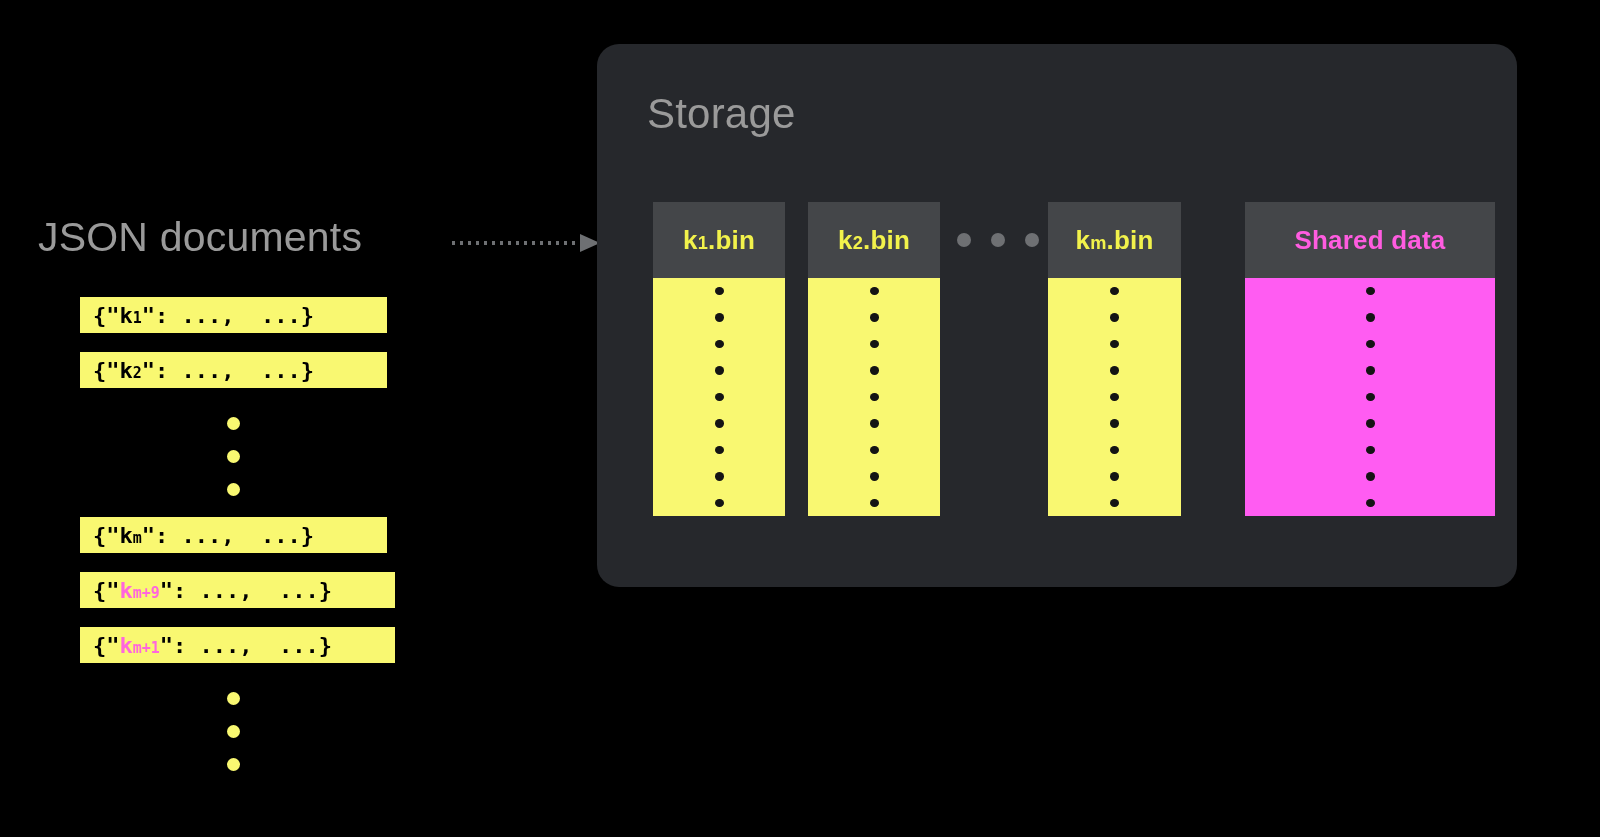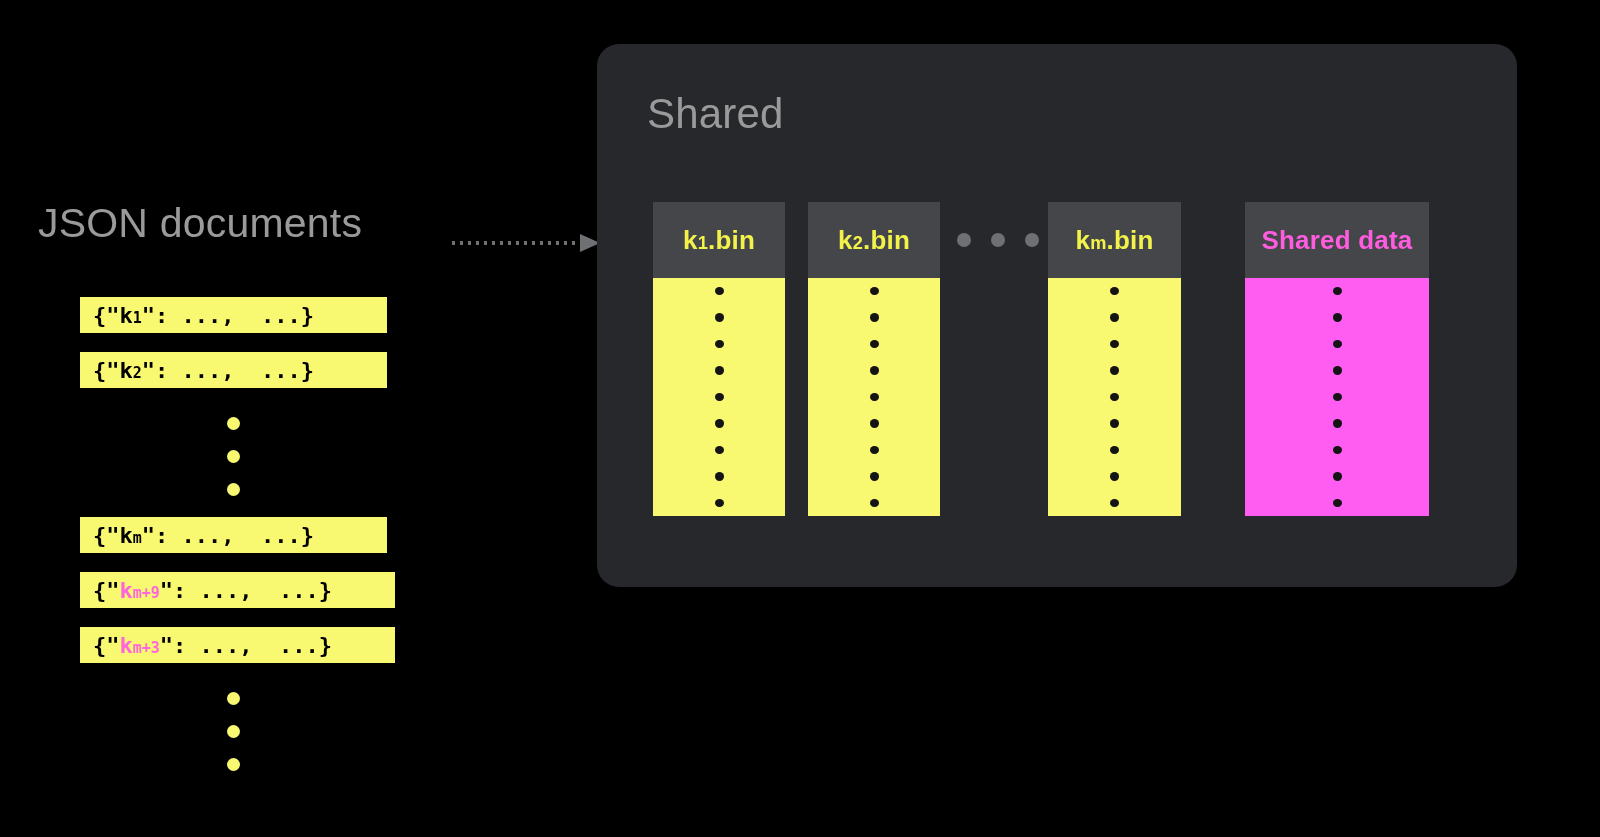--- a/index.html
+++ b/index.html
@@ -17,21 +17,21 @@
     height: 837px;
     background: #000000;
     font-family: "Liberation Sans", sans-serif;
   }
 
   
 
   #docs-title {
     position: absolute;
     left: 38px;
-    top: 200px;
+    top: 214px;
     font-size: 41px;
     font-weight: 400;
     color: #9a9a9a;
     letter-spacing: 0.2px;
     white-space: nowrap;
   }
 
   #doc-list {
     position: absolute;
     left: 80px;
@@ -162,21 +162,21 @@
     width: 9px;
     height: 9px;
     border-radius: 50%;
     background: #141414;
     margin: 9px 0;
   }
 
   #bin-1 { left: 653px; width: 132px; }
   #bin-2 { left: 808px; width: 132px; }
   #bin-m { left: 1048px; width: 133px; }
-  #bin-shared { left: 1245px; width: 184px; border-radius: 6px; }
+  #bin-shared { left: 1245px; width: 250px; border-radius: 6px; }
 
   
   #bins-ellipsis {
     position: absolute;
     left: 957px;
     top: 233px;
     display: flex;
     gap: 20px;
   }
   #bins-ellipsis .dot {
@@ -211,39 +211,39 @@
 
     <div class="doc-row w1">
       <span>{"</span><span class="key">k</span><sub>m</sub><span>": ...,  ...}</span>
     </div>
 
     <div class="doc-row w2">
       <span>{"</span><span class="key pink">k</span><sub class="key pink">m+9</sub><span>": ...,  ...}</span>
     </div>
 
     <div class="doc-row w2">
-      <span>{"</span><span class="key pink">k</span><sub class="key pink">m+3</sub><span>": ...,  ...}</span>
+      <span>{"</span><span class="key pink">k</span><sub class="key pink">m+1</sub><span>": ...,  ...}</span>
     </div>
 
     <div class="v-dots" id="dots-bottom">
       <span class="dot"></span>
       <span class="dot"></span>
       <span class="dot"></span>
     </div>
 
   </div>
 
   <svg id="arrow" viewBox="0 0 150 22">
     <line x1="0" y1="11" x2="130" y2="11" stroke="#6E7073" stroke-width="4" stroke-dasharray="3 5"></line>
     <polygon points="128,2 148,11 128,20" fill="#6E7073"></polygon>
   </svg>
 
   <div id="storage-panel"></div>
 
-  <div id="storage-title">Shared</div>
+  <div id="storage-title">Storage</div>
 
   <div class="bin" id="bin-1">
     <div class="bin-head yellow">
         <span>k</span>
         <sub>1</sub>
         <span>.bin</span>
       </div>
     <div class="bin-body yellow">
       <span class="dot"></span>
       <span class="dot"></span>

